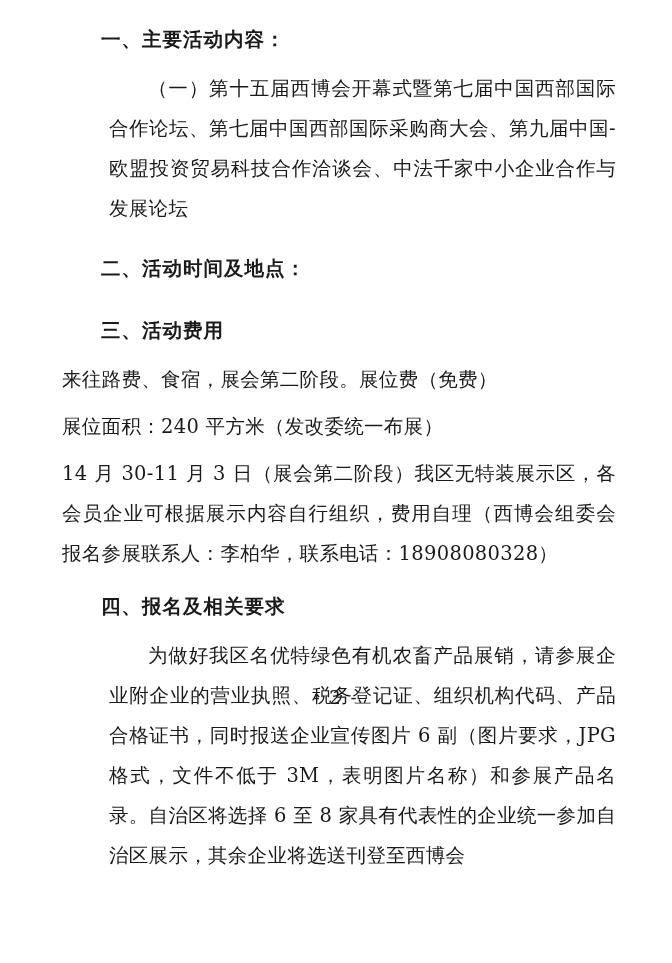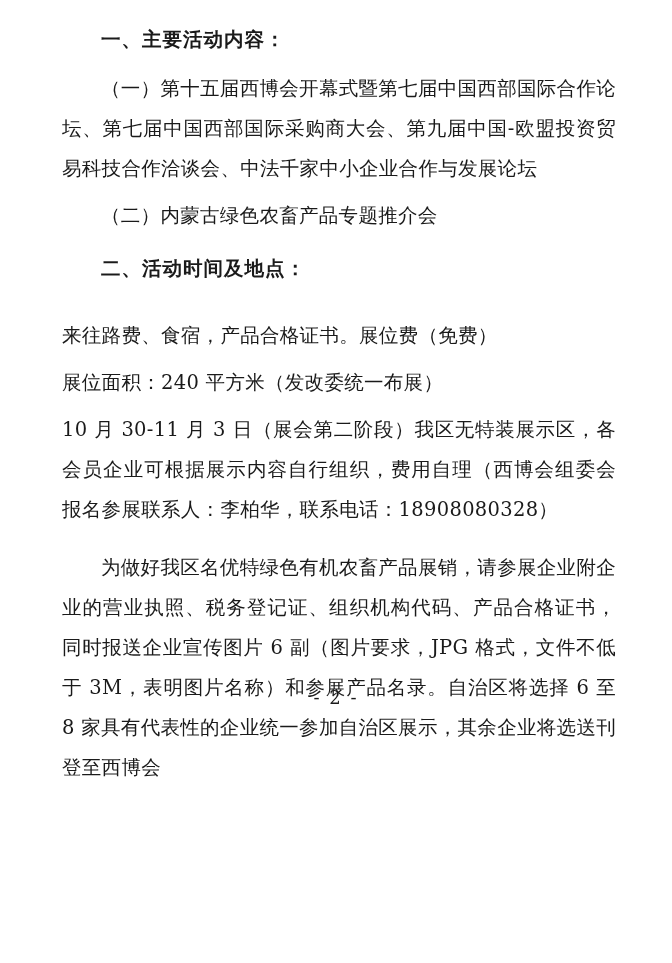--- a/index.html
+++ b/index.html
@@ -35,20 +35,21 @@
   }
   .heading {
     font-weight: bold;
     text-indent: 2em;
     font-size: 19.5px;
     line-height: 44px;
     letter-spacing: 1px;
   }
   .para {
     text-indent: 2em;
+    margin-left: 47px;
   }
   .para-noindent {
     text-indent: 0;
   }
   .gap-sm { height: 7px; }
   .gap-md { height: 11px; }
   .pagenum {
     position: absolute;
     bottom: 8px;
     left: 0;
@@ -62,33 +63,34 @@
 </head>
 <body>
 
 <div class="page">
   <div class="doc-body">
 
     <p class="heading">一、主要活动内容：</p>
     <div class="gap-sm"></div>
     <p class="para">（一）第十五届西博会开幕式暨第七届中国西部国际合作论坛、第七届中国西部国际采购商大会、第九届中国-欧盟投资贸易科技合作洽谈会、中法千家中小企业合作与发展论坛</p>
     <div class="gap-sm"></div>
-    <p class="para">（二）内蒙古绿色农畜产品专题推介会</p>
     <div class="gap-md"></div>
 
     <p class="heading">二、活动时间及地点：</p>
     <div class="gap-sm"></div>
     <div class="gap-md"></div>
 
+    <p class="heading">三、活动费用</p>
     <div class="gap-sm"></div>
-    <p class="para-noindent">来往路费、食宿，产品合格证书。展位费（免费）</p>
+    <p class="para-noindent">来往路费、食宿，展会第二阶段。展位费（免费）</p>
     <div class="gap-sm"></div>
     <p class="para-noindent">展位面积：240 平方米（发改委统一布展）</p>
     <div class="gap-sm"></div>
-    <p class="para-noindent">10 月 30-11 月 3 日（展会第二阶段）我区无特装展示区，各会员企业可根据展示内容自行组织，费用自理（西博会组委会报名参展联系人：李柏华，联系电话：18908080328）</p>
+    <p class="para-noindent">14 月 30-11 月 3 日（展会第二阶段）我区无特装展示区，各会员企业可根据展示内容自行组织，费用自理（西博会组委会报名参展联系人：李柏华，联系电话：18908080328）</p>
     <div class="gap-md"></div>
 
+    <p class="heading">四、报名及相关要求</p>
     <div class="gap-sm"></div>
     <p class="para">为做好我区名优特绿色有机农畜产品展销，请参展企业附企业的营业执照、税务登记证、组织机构代码、产品合格证书，同时报送企业宣传图片 6 副（图片要求，JPG 格式，文件不低于 3M，表明图片名称）和参展产品名录。自治区将选择 6 至 8 家具有代表性的企业统一参加自治区展示，其余企业将选送刊登至西博会</p>
 
   </div>
   <div class="pagenum">- 2 -</div>
 </div>
 
 </body></html>

